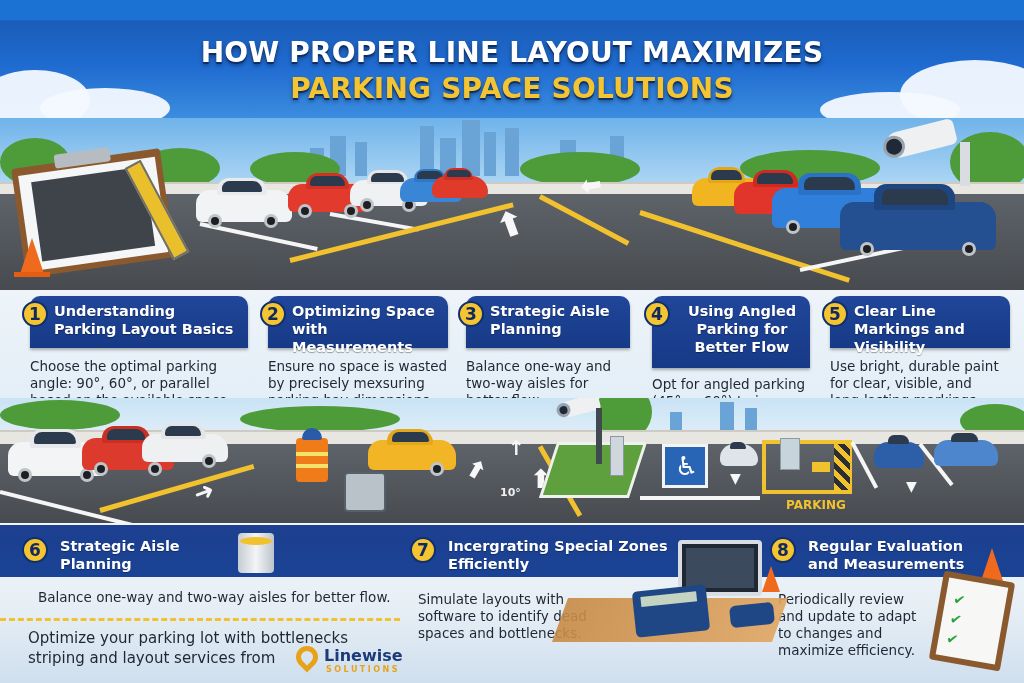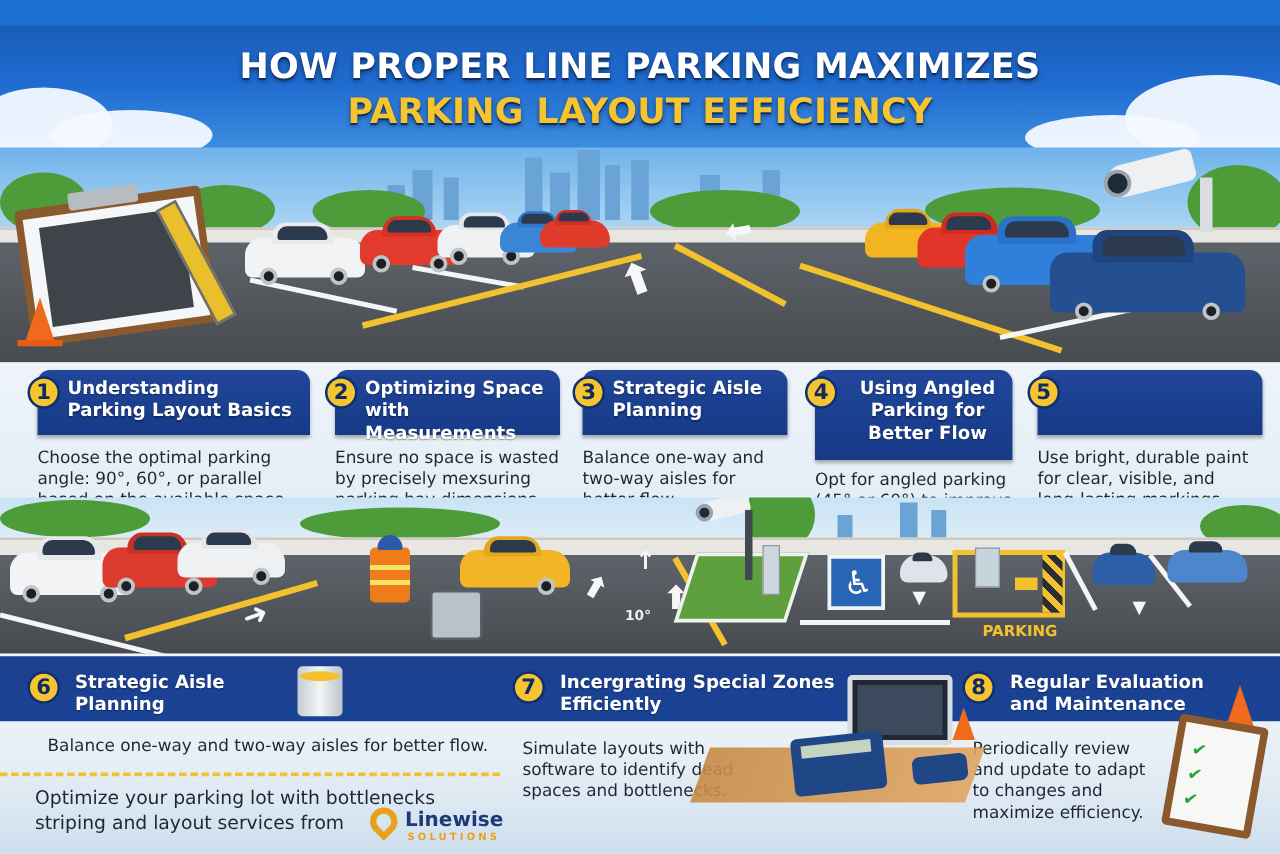--- a/index.html
+++ b/index.html
@@ -112,22 +112,22 @@
 <body>
 
 <div class="canvas">
 
   <div class="header">
     <div class="band"></div>
     <div class="cloud" style="left:-20px;top:70px;width:110px;height:60px;"></div>
     <div class="cloud" style="left:40px;top:88px;width:130px;height:40px;"></div>
     <div class="cloud" style="left:900px;top:60px;width:150px;height:70px;"></div>
     <div class="cloud" style="left:820px;top:92px;width:140px;height:36px;"></div>
-    <div class="title-line1">HOW PROPER LINE PARKING MAXIMIZES</div>
-    <div class="title-line2">PARKING LAYOUT EFFICIENCY</div>
+    <div class="title-line1">HOW PROPER LINE LAYOUT MAXIMIZES</div>
+    <div class="title-line2">PARKING SPACE SOLUTIONS</div>
   </div>
 
   <div class="scene scene-top">
     <div class="skyline" style="left:310px;top:30px;width:14px;height:28px;"></div>
     <div class="skyline" style="left:330px;top:18px;width:16px;height:40px;"></div>
     <div class="skyline" style="left:355px;top:24px;width:12px;height:34px;"></div>
     <div class="skyline" style="left:420px;top:8px;width:14px;height:50px;"></div>
     <div class="skyline" style="left:440px;top:20px;width:16px;height:38px;"></div>
     <div class="skyline" style="left:462px;top:2px;width:18px;height:56px;"></div>
     <div class="skyline" style="left:484px;top:14px;width:12px;height:44px;"></div>
@@ -245,20 +245,21 @@
       <div class="card-head tall" style="width:158px;">
         <div class="badge">4</div>
         <div class="card-title" style="left:28px;text-align:center;">Using Angled Parking for Better Flow</div>
       </div>
       <div class="card-body" style="top:80px;width:160px;">Opt for angled parking (45° or 60°) to improve</div>
     </div>
 
     <div class="card" style="left:830px;top:6px;width:180px;">
       <div class="card-head" style="width:180px;">
         <div class="badge">5</div>
+        <div class="card-title">Clear Line Markings and Visibility</div>
       </div>
       <div class="card-body" style="top:62px;width:180px;">Use bright, durable paint for clear, visible, and long-lasting markings.</div>
     </div>
   </div>
 
   <div class="scene scene-mid">
     <div class="tree" style="left:0;top:2px;width:120px;height:30px;"></div>
     <div class="tree" style="left:240px;top:8px;width:160px;height:26px;"></div>
     <div class="tree" style="left:596px;top:-14px;width:56px;height:56px;"></div>
     <div class="skyline" style="left:670px;top:14px;width:12px;height:20px;"></div>
@@ -351,21 +352,21 @@
     <div class="card-body" style="left:38px;top:66px;width:370px;">Balance one-way and two-way aisles for better flow.</div>
 
     <div class="card" style="left:418px;top:6px;width:260px;">
       <div class="badge" style="left:-8px;top:8px;">7</div>
       <div class="card-title" style="left:30px;top:8px;width:230px;">Incergrating Special Zones Efficiently</div>
       <div class="card-body" style="top:62px;width:180px;">Simulate layouts with software to identify dead spaces and bottlenecks.</div>
     </div>
 
     <div class="card" style="left:778px;top:6px;width:220px;">
       <div class="badge" style="left:-8px;top:8px;">8</div>
-      <div class="card-title" style="left:30px;top:8px;width:180px;">Regular Evaluation and Maintenance</div>
+      <div class="card-title" style="left:30px;top:8px;width:180px;">Regular Evaluation and Measurements</div>
       <div class="card-body" style="top:62px;width:150px;">Periodically review and update to adapt to changes and maximize efficiency.</div>
     </div>
   </div>
 
   <div class="desk"></div>
   <div class="monitor">
       <div class="scr"></div>
     </div>
   <div class="calc">
       <div class="disp"></div>

